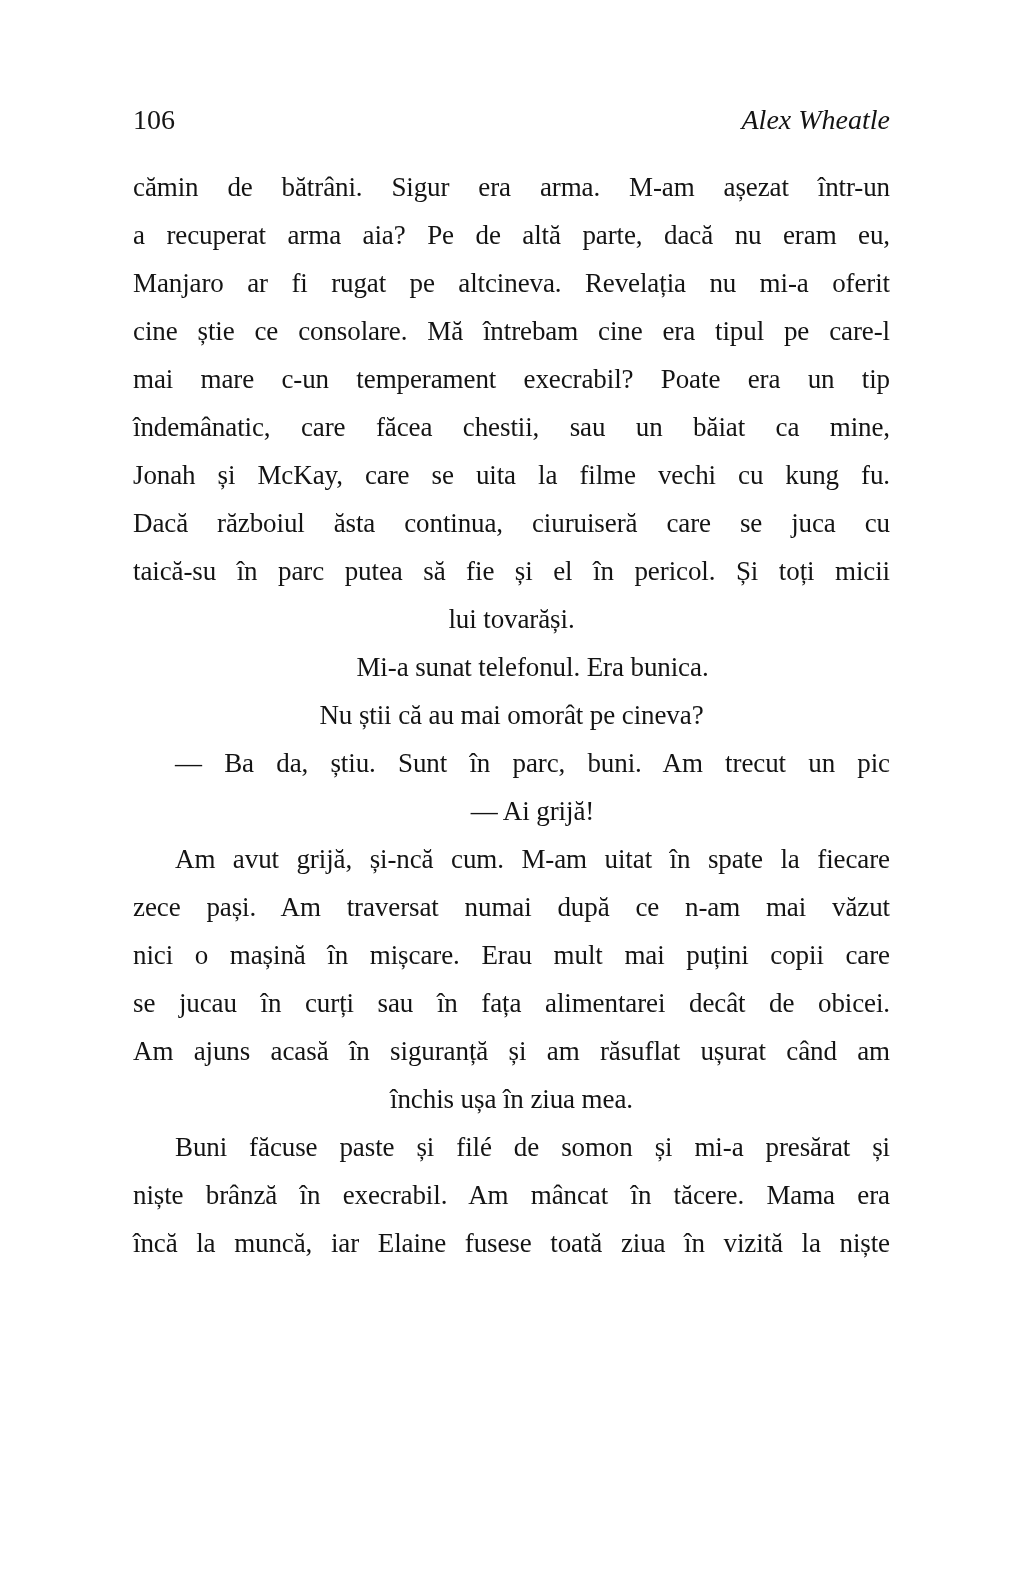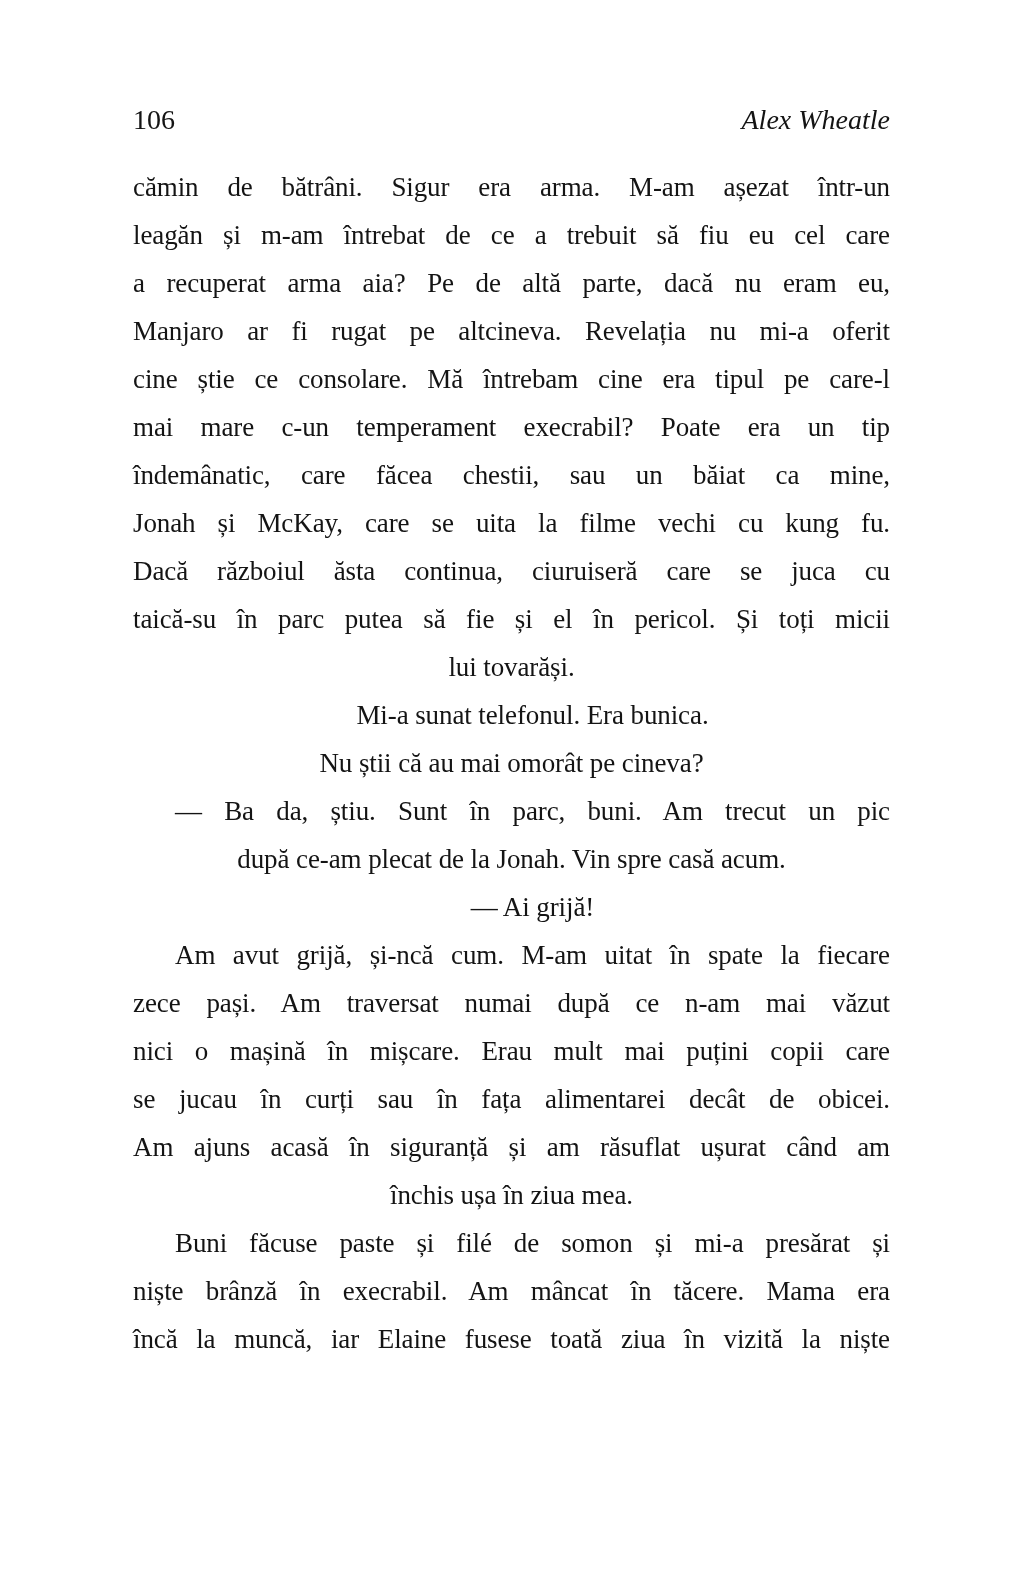--- a/index.html
+++ b/index.html
@@ -55,34 +55,32 @@
 
 <div class="page">
 
   <div class="running-head">
     <span class="folio">106</span>
     <span class="author">Alex Wheatle</span>
   </div>
 
   <div class="body-text">
     <div class="line j">cămin de bătrâni. Sigur era arma. M-am așezat într-un</div>
-    <div class="line j">leagăn și m-am întrebat de ce a trebuit să fiu eu cel care</div>
     <div class="line j">a recuperat arma aia? Pe de altă parte, dacă nu eram eu,</div>
     <div class="line j">Manjaro ar fi rugat pe altcineva. Revelația nu mi-a oferit</div>
     <div class="line j">cine știe ce consolare. Mă întrebam cine era tipul pe care-l</div>
     <div class="line j">mai mare c-un temperament execrabil? Poate era un tip</div>
     <div class="line j">îndemânatic, care făcea chestii, sau un băiat ca mine,</div>
     <div class="line j">Jonah și McKay, care se uita la filme vechi cu kung fu.</div>
     <div class="line j">Dacă războiul ăsta continua, ciuruiseră care se juca cu</div>
     <div class="line j">taică-su în parc putea să fie și el în pericol. Și toți micii</div>
     <div class="line">lui tovarăși.</div>
     <div class="line indent">Mi-a sunat telefonul. Era bunica.</div>
     <div class="line">Nu știi că au mai omorât pe cineva?</div>
     <div class="line indent j">— Ba da, știu. Sunt în parc, buni. Am trecut un pic</div>
-    <div class="line">după ce-am plecat de la Jonah. Vin spre casă acum.</div>
     <div class="line indent">— Ai grijă!</div>
     <div class="line indent j">Am avut grijă, și-ncă cum. M-am uitat în spate la fiecare</div>
     <div class="line j">zece pași. Am traversat numai după ce n-am mai văzut</div>
     <div class="line j">nici o mașină în mișcare. Erau mult mai puțini copii care</div>
     <div class="line j">se jucau în curți sau în fața alimentarei decât de obicei.</div>
     <div class="line j">Am ajuns acasă în siguranță și am răsuflat ușurat când am</div>
     <div class="line">închis ușa în ziua mea.</div>
     <div class="line indent j">Buni făcuse paste și filé de somon și mi-a presărat și</div>
     <div class="line j">niște brânză în execrabil. Am mâncat în tăcere. Mama era</div>
     <div class="line j">încă la muncă, iar Elaine fusese toată ziua în vizită la niște</div>

